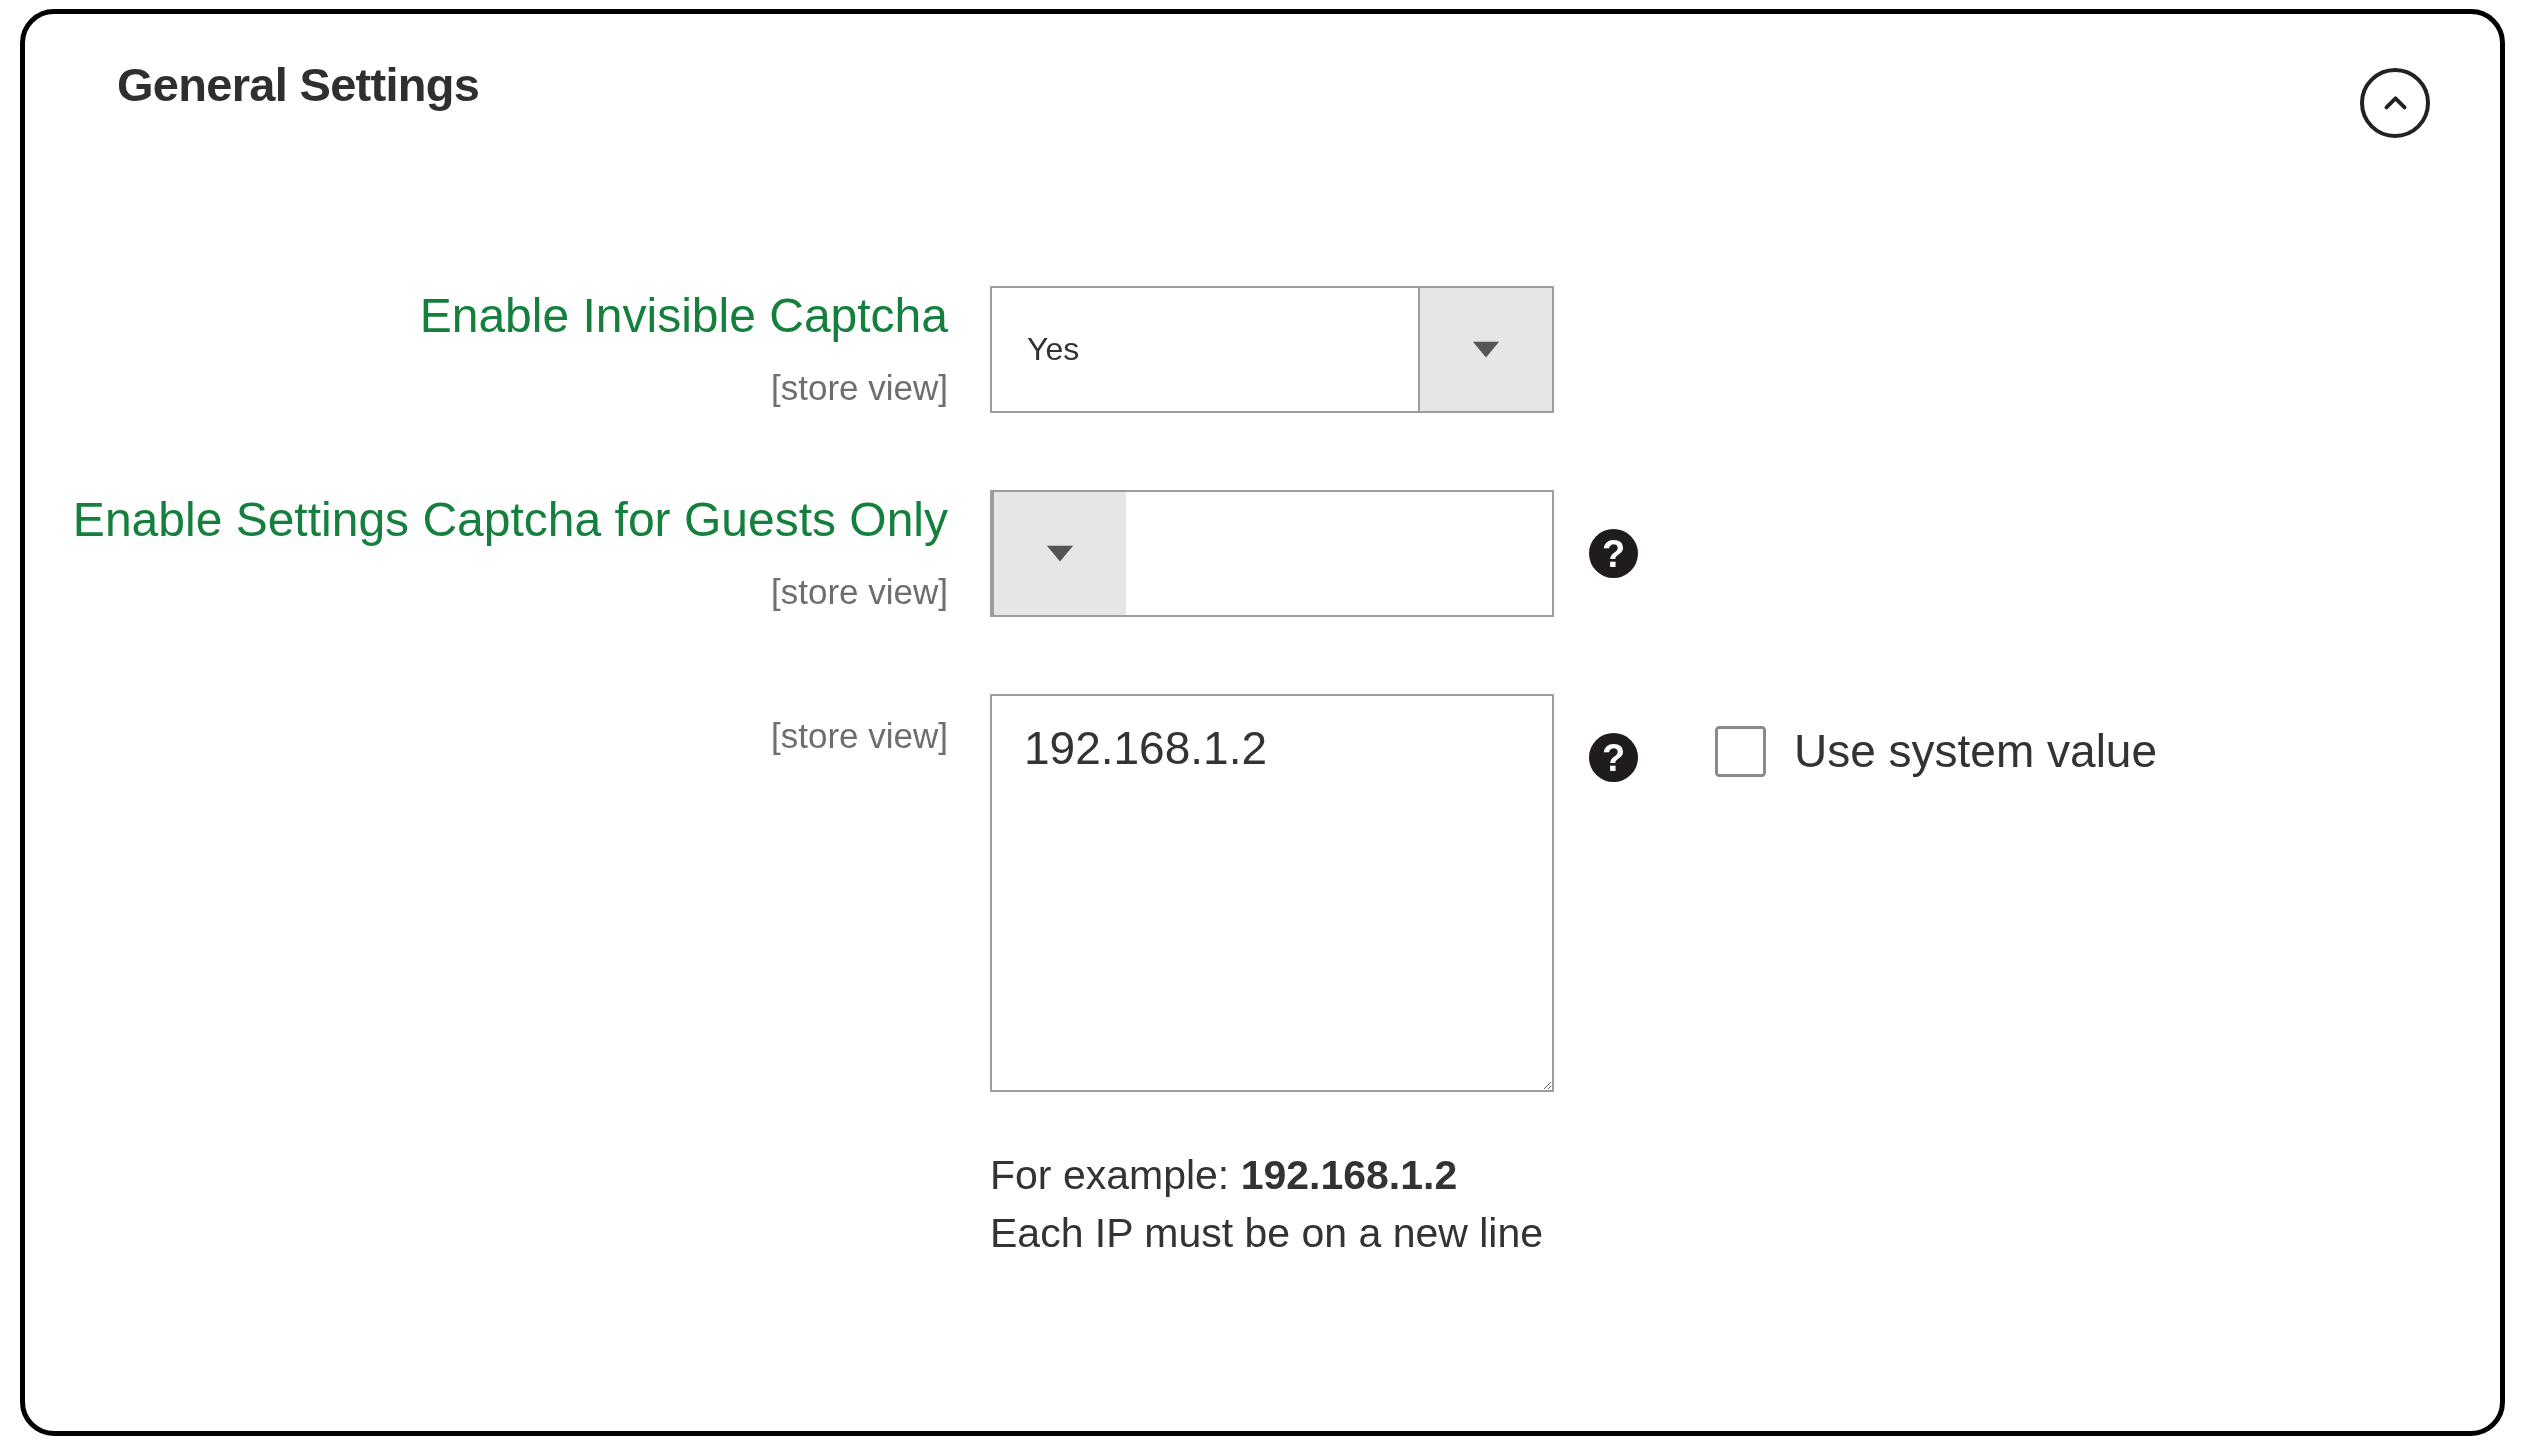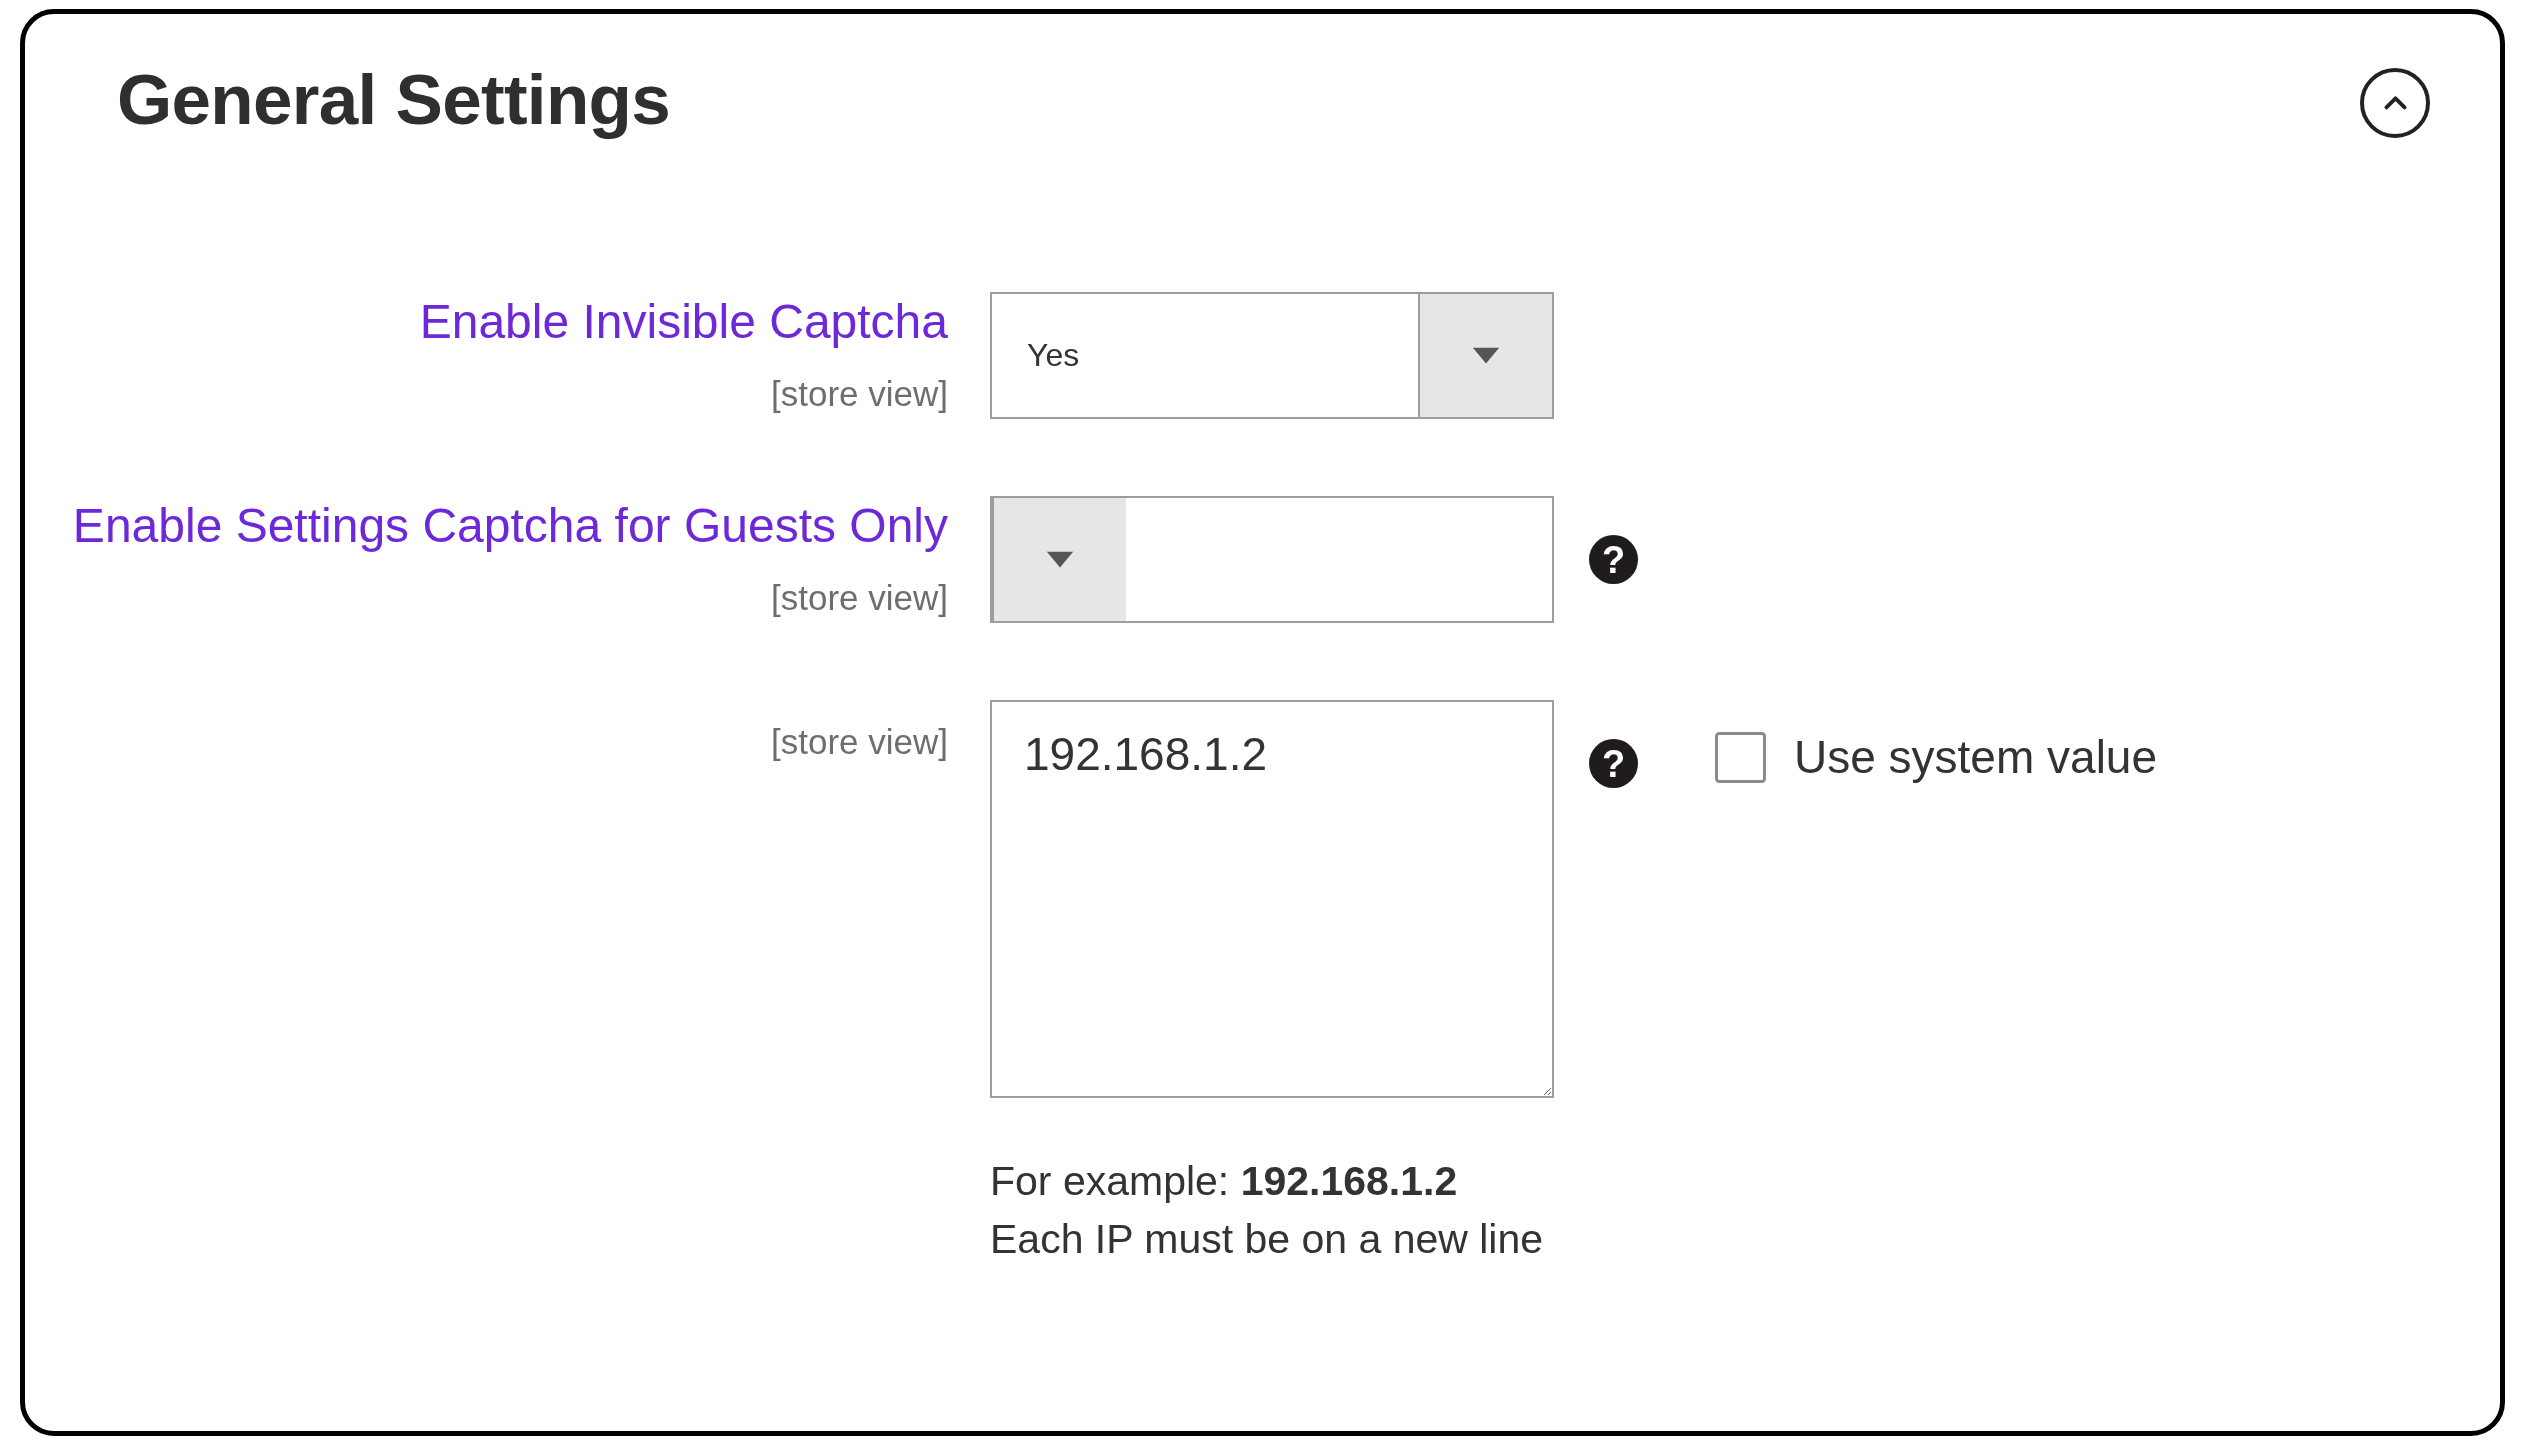--- a/index.html
+++ b/index.html
@@ -35,21 +35,21 @@
   }
 
   
   .panel-head{
     display:flex;
     align-items:flex-start;
     justify-content:space-between;
     padding:42px 70px 0 92px;
   }
   .section-title{
-    font-size:71px;
+    font-size:47px;
     font-weight:600;
     letter-spacing:-0.7px;
     color:#2f2f2f;
     margin:0;
     line-height:1.25;
     text-align:center;
   }
   .collapse-btn{
     width:70px;height:70px;
     border:4.2px solid #222;
@@ -73,21 +73,21 @@
   }
   .row:last-child{margin-bottom:0;}
 
   .labelcol{
     width:965px;
     padding-right:42px;
     text-align:right;
   }
   .field-label{
     font-size:48px;
-    color:#6d28d9;
+    color:#15803d;
     line-height:1.25;
   }
   .scope{
     font-size:35px;
     color:var(--muted);
     margin-top:22px;
   }
 
   .ctrlcol{
     display:flex;

